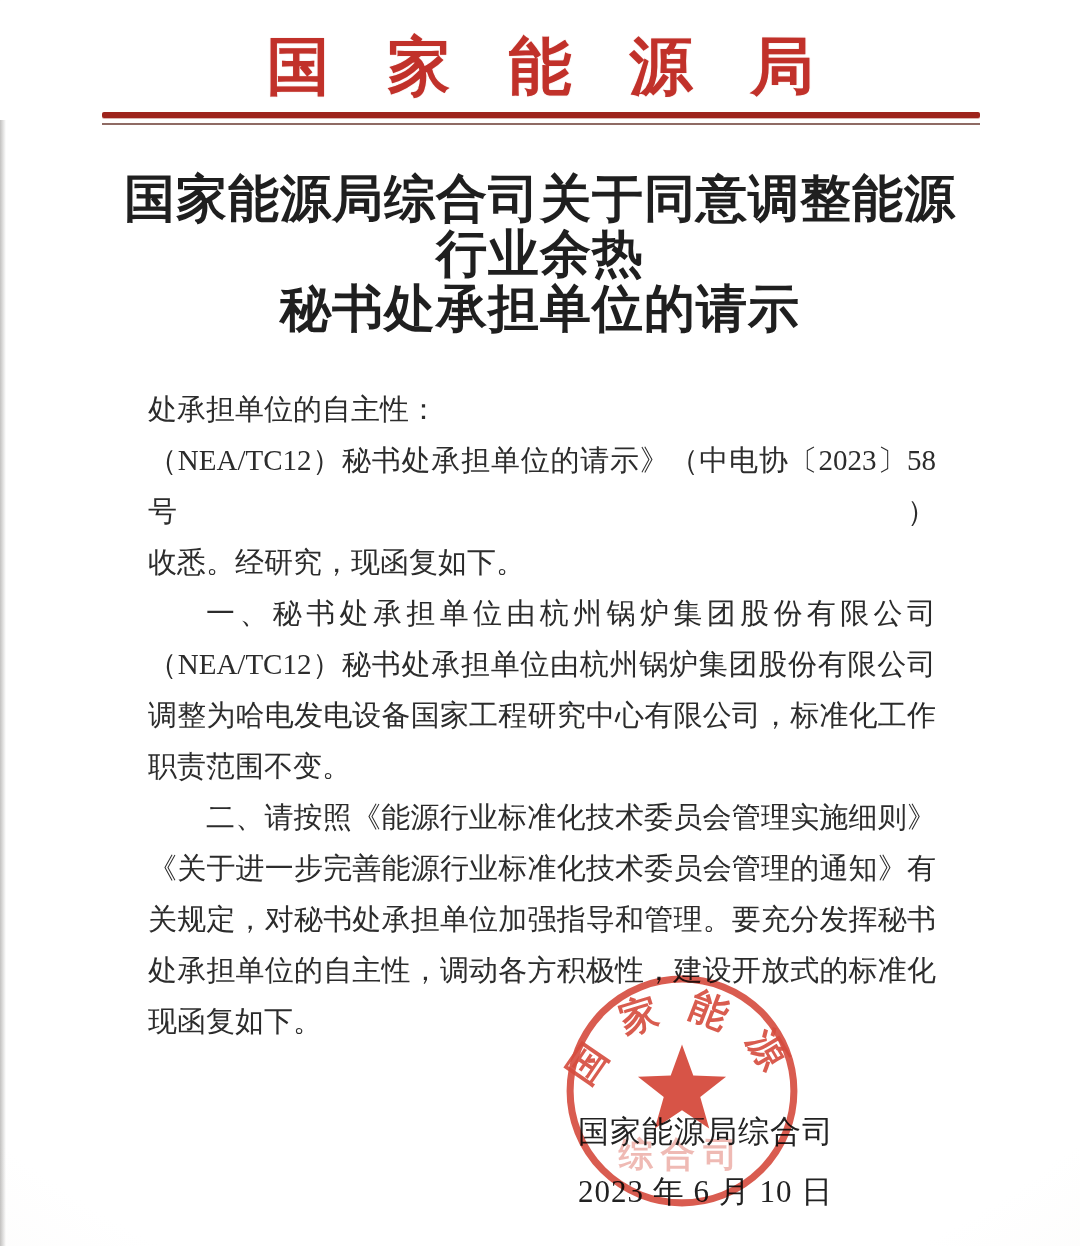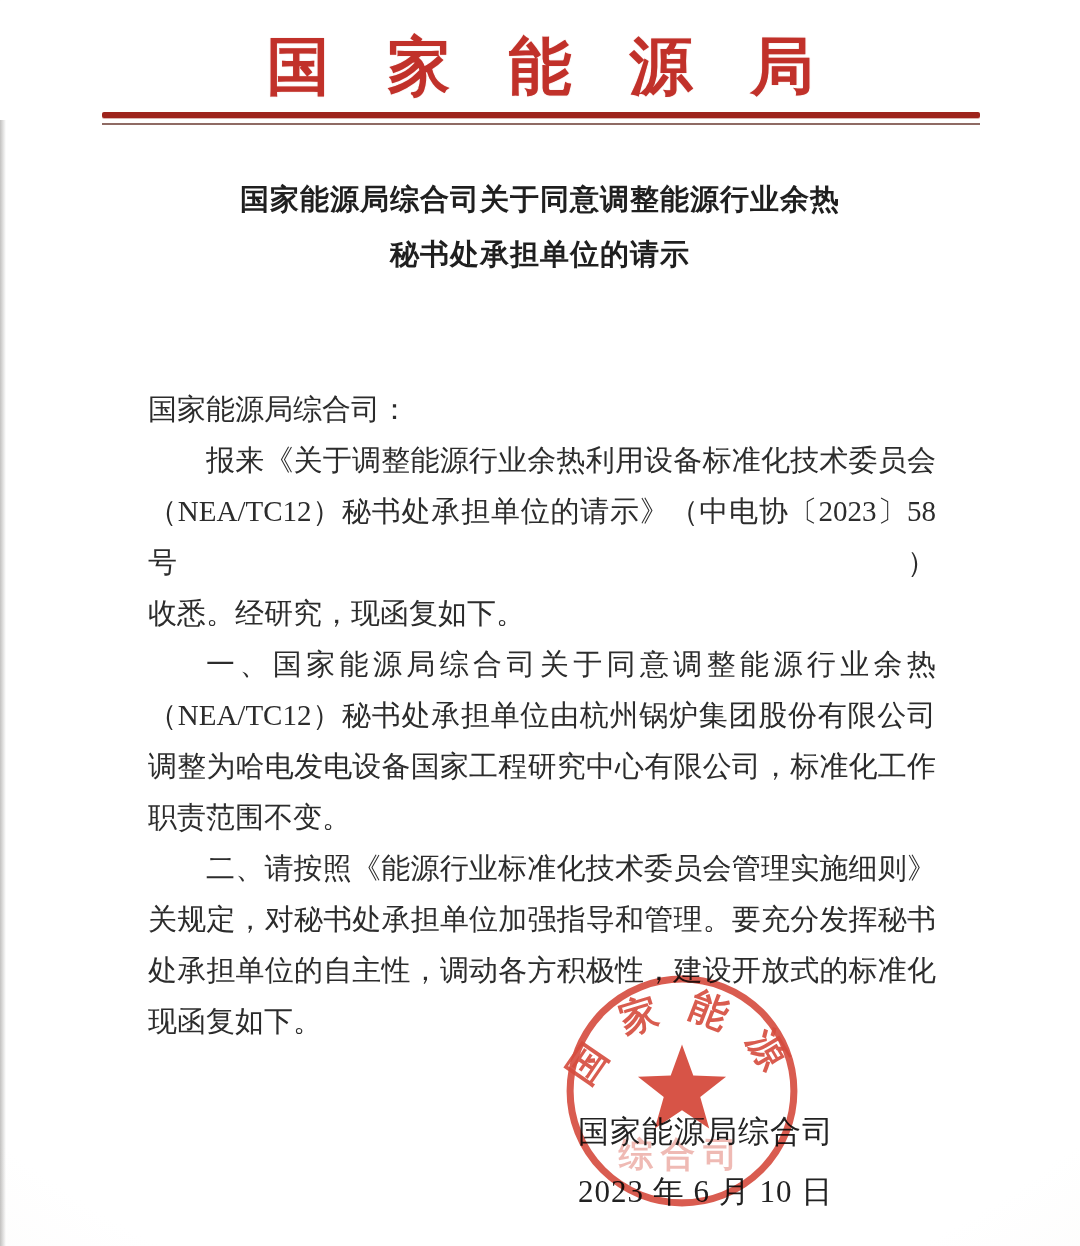--- a/index.html
+++ b/index.html
@@ -27,21 +27,21 @@
     letter-spacing:58px;text-indent:58px;
     text-shadow:0 0 1px rgba(193,49,42,.45);
   }
   .rule{position:absolute;left:102px;top:112px;width:878px;}
   .rule-thick{height:6px;background:var(--rule_red,#9e241c);border-radius:2px;
     box-shadow:0 1px 0 rgba(158,36,28,.35);}
   .rule-thin{height:2px;margin-top:5px;background:var(--rule_thin,#8f6b64);}
   .title{
     position:absolute;left:100px;top:172px;width:880px;
     text-align:center;
-    font-size:29px;font-weight:700;line-height:55px;
+    font-size:51px;font-weight:700;line-height:55px;
     color:#1f1f1f;letter-spacing:1px;
   }
   .body-block{
     position:absolute;left:148px;top:384px;width:788px;
     font-size:29px;line-height:51px;
     z-index:2;
   }
   .line{white-space:nowrap;text-align:left;}
   .line.stretch{white-space:normal;text-align:justify;text-align-last:justify;}
   .line.indent{text-indent:58px;}
@@ -68,29 +68,29 @@
     <div class="rule-thick"></div>
     <div class="rule-thin"></div>
   </div>
 
   <div class="title">
     <div>国家能源局综合司关于同意调整能源行业余热</div>
     <div>秘书处承担单位的请示</div>
   </div>
 
   <div class="body-block">
-    <div class="line">国家能源局综合司：</div>
-    <div class="line indent stretch">报来《关于调整能源行业余热利用设备标准化技术委员会</div>
+    <div class="line">处承担单位的自主性：</div>
     <div class="line stretch">（NEA/TC12）秘书处承担单位的请示》（中电协〔2023〕58 号）</div>
     <div class="line">收悉。经研究，现函复如下。</div>
-    <div class="line indent stretch">一、国家能源局综合司关于同意调整能源行业余热</div>
+    <div class="line indent stretch">一、秘书处承担单位由杭州锅炉集团股份有限公司</div>
     <div class="line stretch">（NEA/TC12）秘书处承担单位由杭州锅炉集团股份有限公司</div>
     <div class="line stretch">调整为哈电发电设备国家工程研究中心有限公司，标准化工作</div>
     <div class="line">职责范围不变。</div>
     <div class="line indent stretch">二、请按照《能源行业标准化技术委员会管理实施细则》</div>
+    <div class="line stretch">《关于进一步完善能源行业标准化技术委员会管理的通知》有</div>
     <div class="line stretch">关规定，对秘书处承担单位加强指导和管理。要充分发挥秘书</div>
     <div class="line stretch">处承担单位的自主性，调动各方积极性，建设开放式的标准化</div>
     <div class="line">现函复如下。</div>
   </div>
 
   <div class="sign">
     <div>国家能源局综合司</div>
     <div>2023 年 6 月 10 日</div>
   </div>
 

